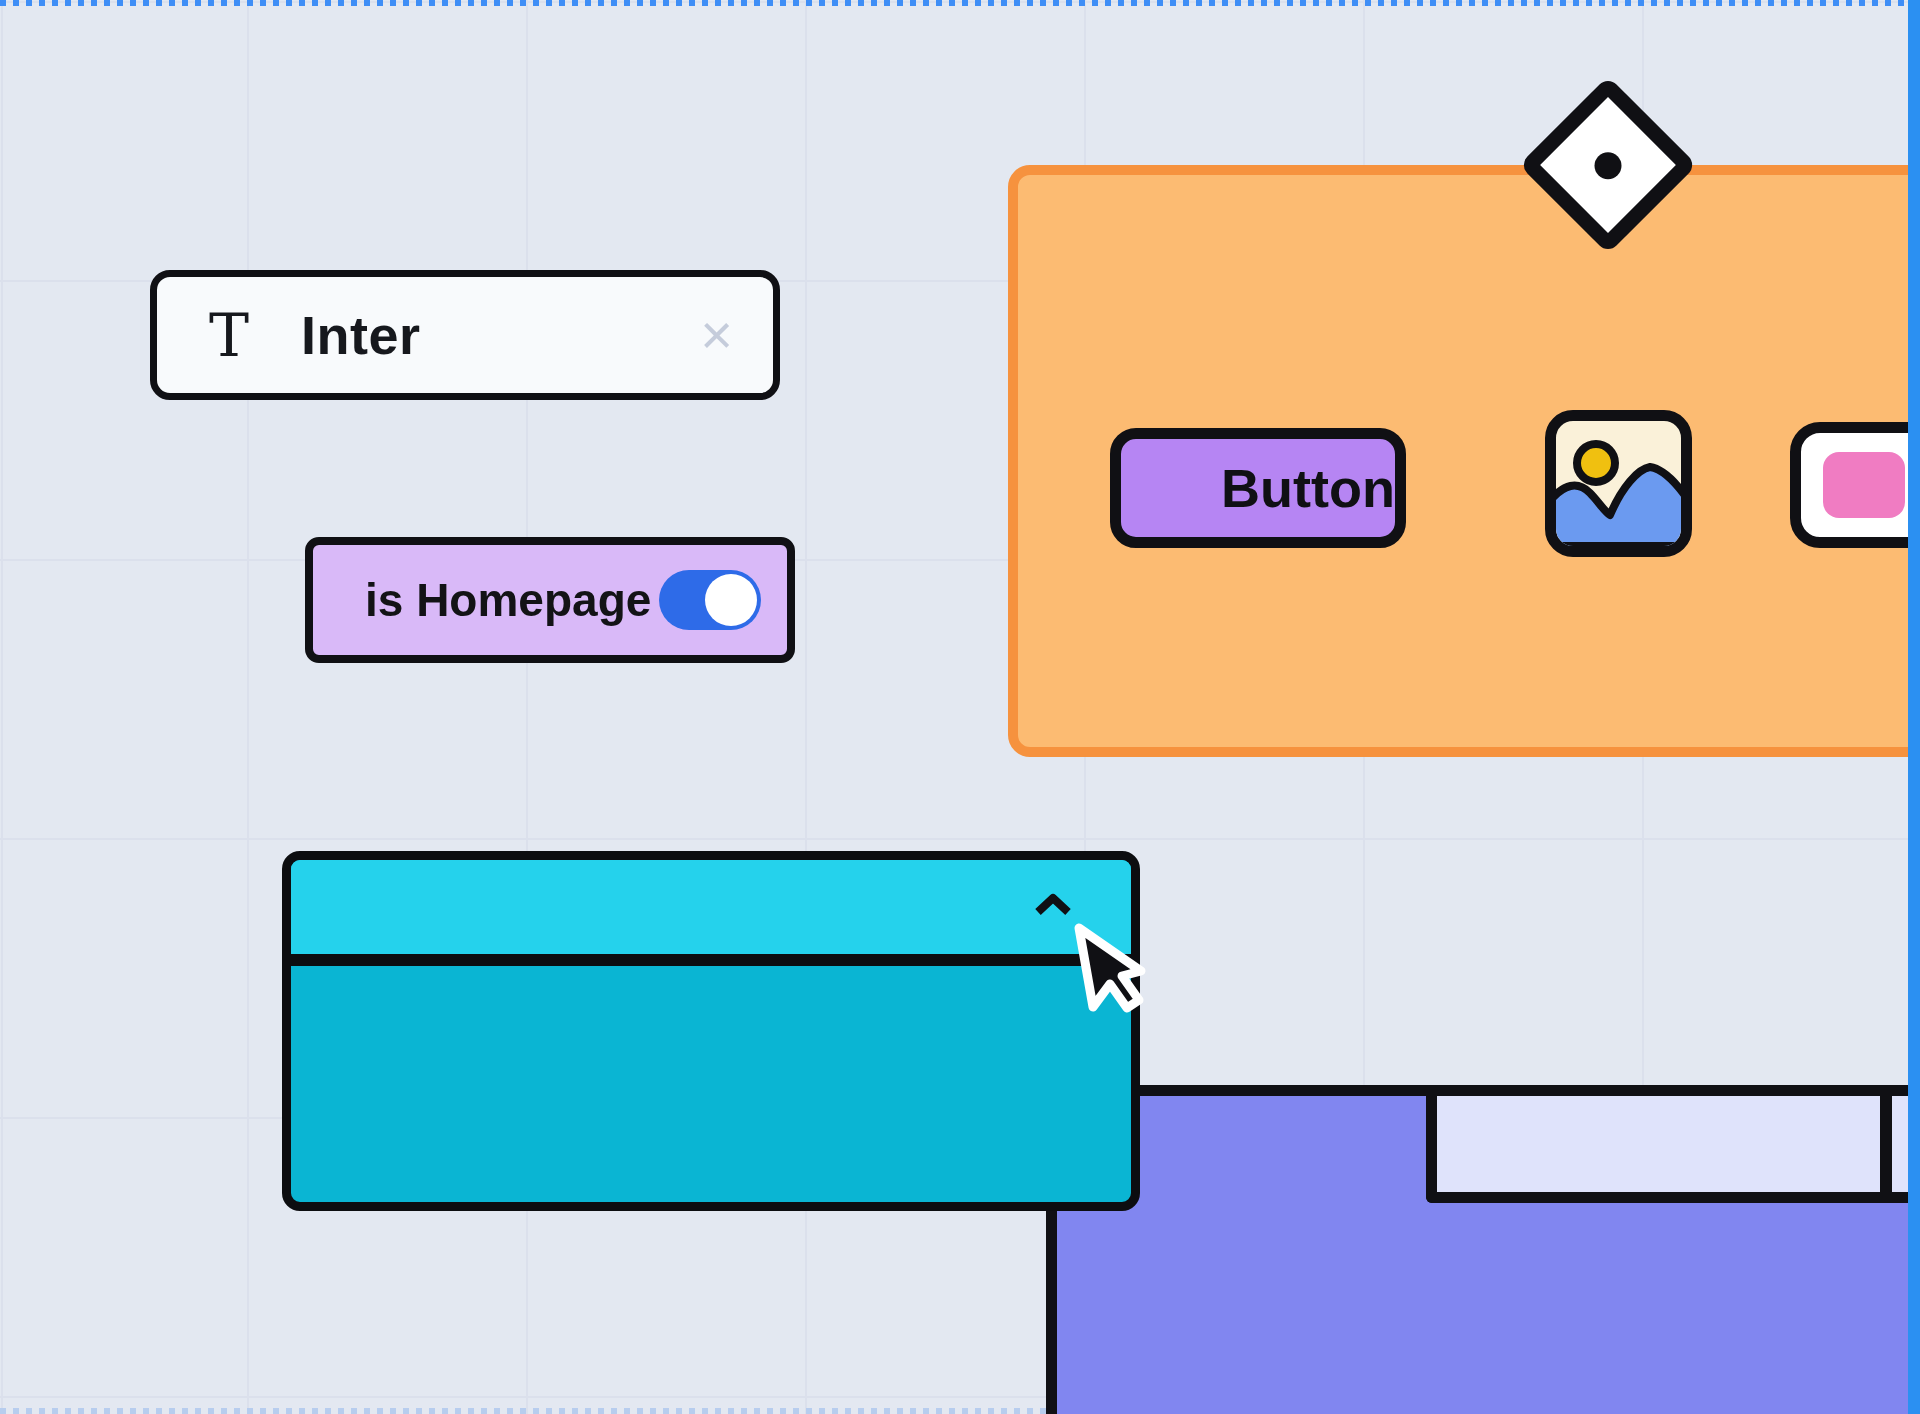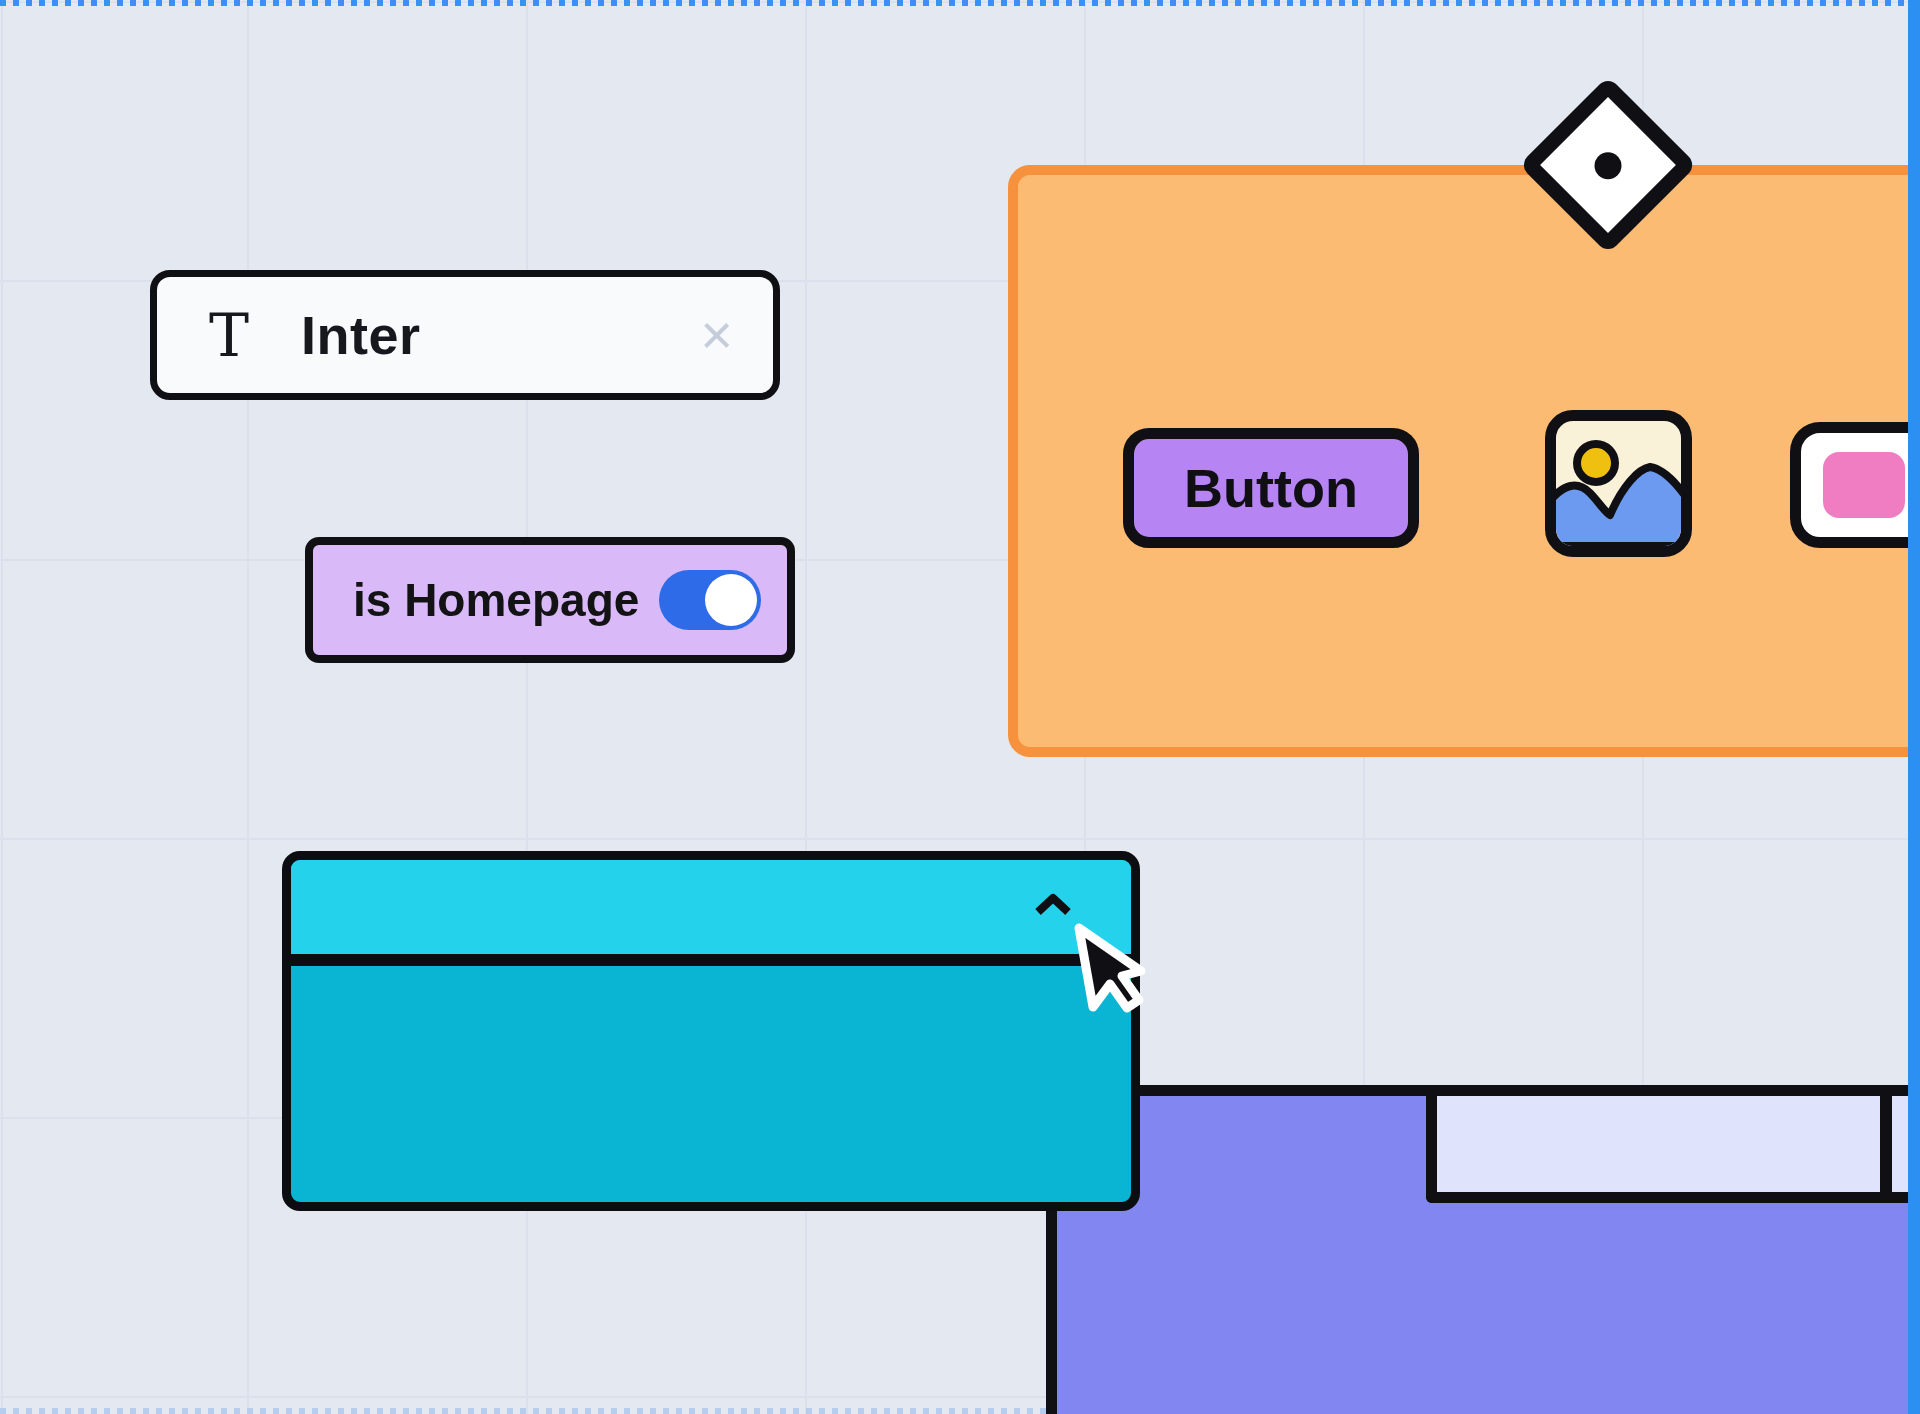--- a/index.html
+++ b/index.html
@@ -25,29 +25,29 @@
   .font-input{left:150px;top:270px;width:630px;height:130px;border:7px solid #101014;
     border-radius:20px;box-sizing:border-box;display:flex;align-items:center;}
   .t-glyph{font-family:"DejaVu Serif","Liberation Serif",serif;font-size:60px;color:#16181d;
     margin-left:52px;line-height:1;}
   .font-value{font-size:54px;font-weight:bold;color:#16181d;margin-left:52px;letter-spacing:0.5px;}
   .clear-x{margin-left:auto;margin-right:40px;font-size:56px;line-height:1;cursor:pointer;}
 
   
   .toggle-pill{left:305px;top:537px;width:490px;height:126px;border:8px solid #101014;
     border-radius:14px;box-sizing:border-box;display:flex;align-items:center;}
-  .pill-label{font-size:46px;font-weight:bold;color:#131316;margin-left:40px;}
+  .pill-label{font-size:46px;font-weight:bold;color:#131316;margin-left:52px;}
   .switch{margin-left:auto;margin-right:26px;width:102px;height:60px;border-radius:30px;position:relative;}
   .knob{position:absolute;top:4px;right:4px;width:52px;height:52px;border-radius:50%;background:#ffffff;}
 
   
   .orange-card{left:1008px;top:165px;width:930px;height:592px;border:10px solid;
     border-radius:22px;box-sizing:border-box;}
-  .ui-button{position:absolute;left:105px;top:253px;width:296px;height:120px;border:11px solid #101014;
-    border-radius:26px;box-sizing:border-box;display:flex;align-items:center;justify-content:center;}
+  .ui-button{position:absolute;left:92px;top:253px;width:296px;height:120px;border:11px solid #101014;
+    border-radius:26px;box-sizing:border-box;display:flex;align-items:center;justify-content:flex-end;}
   .ui-button span{font-size:54px;font-weight:bold;color:#101014;}
   .img-icon{position:absolute;left:527px;top:235px;width:147px;height:147px;border:11px solid #101014;
     border-radius:28px;box-sizing:border-box;overflow:hidden;}
   .img-icon svg{display:block;width:125px;height:125px;}
   .swatch-card{position:absolute;left:772px;top:247px;width:220px;height:126px;border:11px solid #101014;
     border-radius:30px;box-sizing:border-box;}
   .swatch{position:absolute;top:19px;width:82px;height:66px;border-radius:16px;}
   .swatch.pink{left:22px;}
   .swatch.yellow{left:114px;}
 

